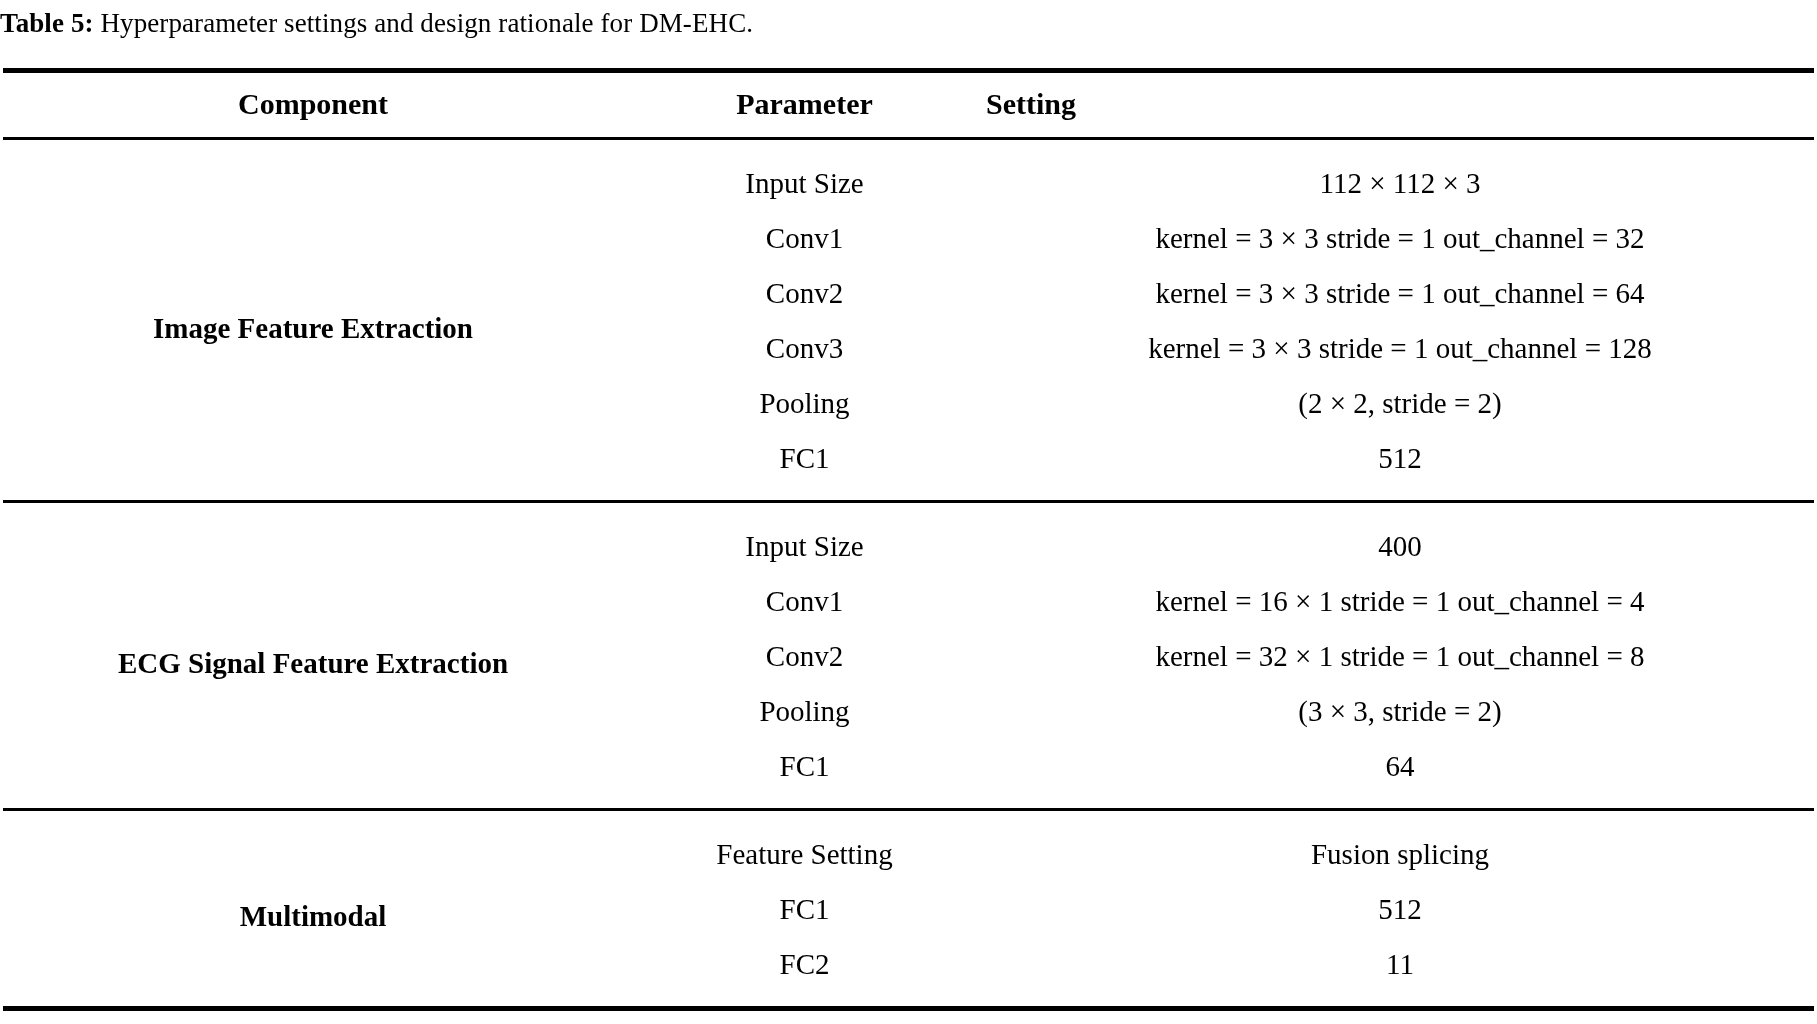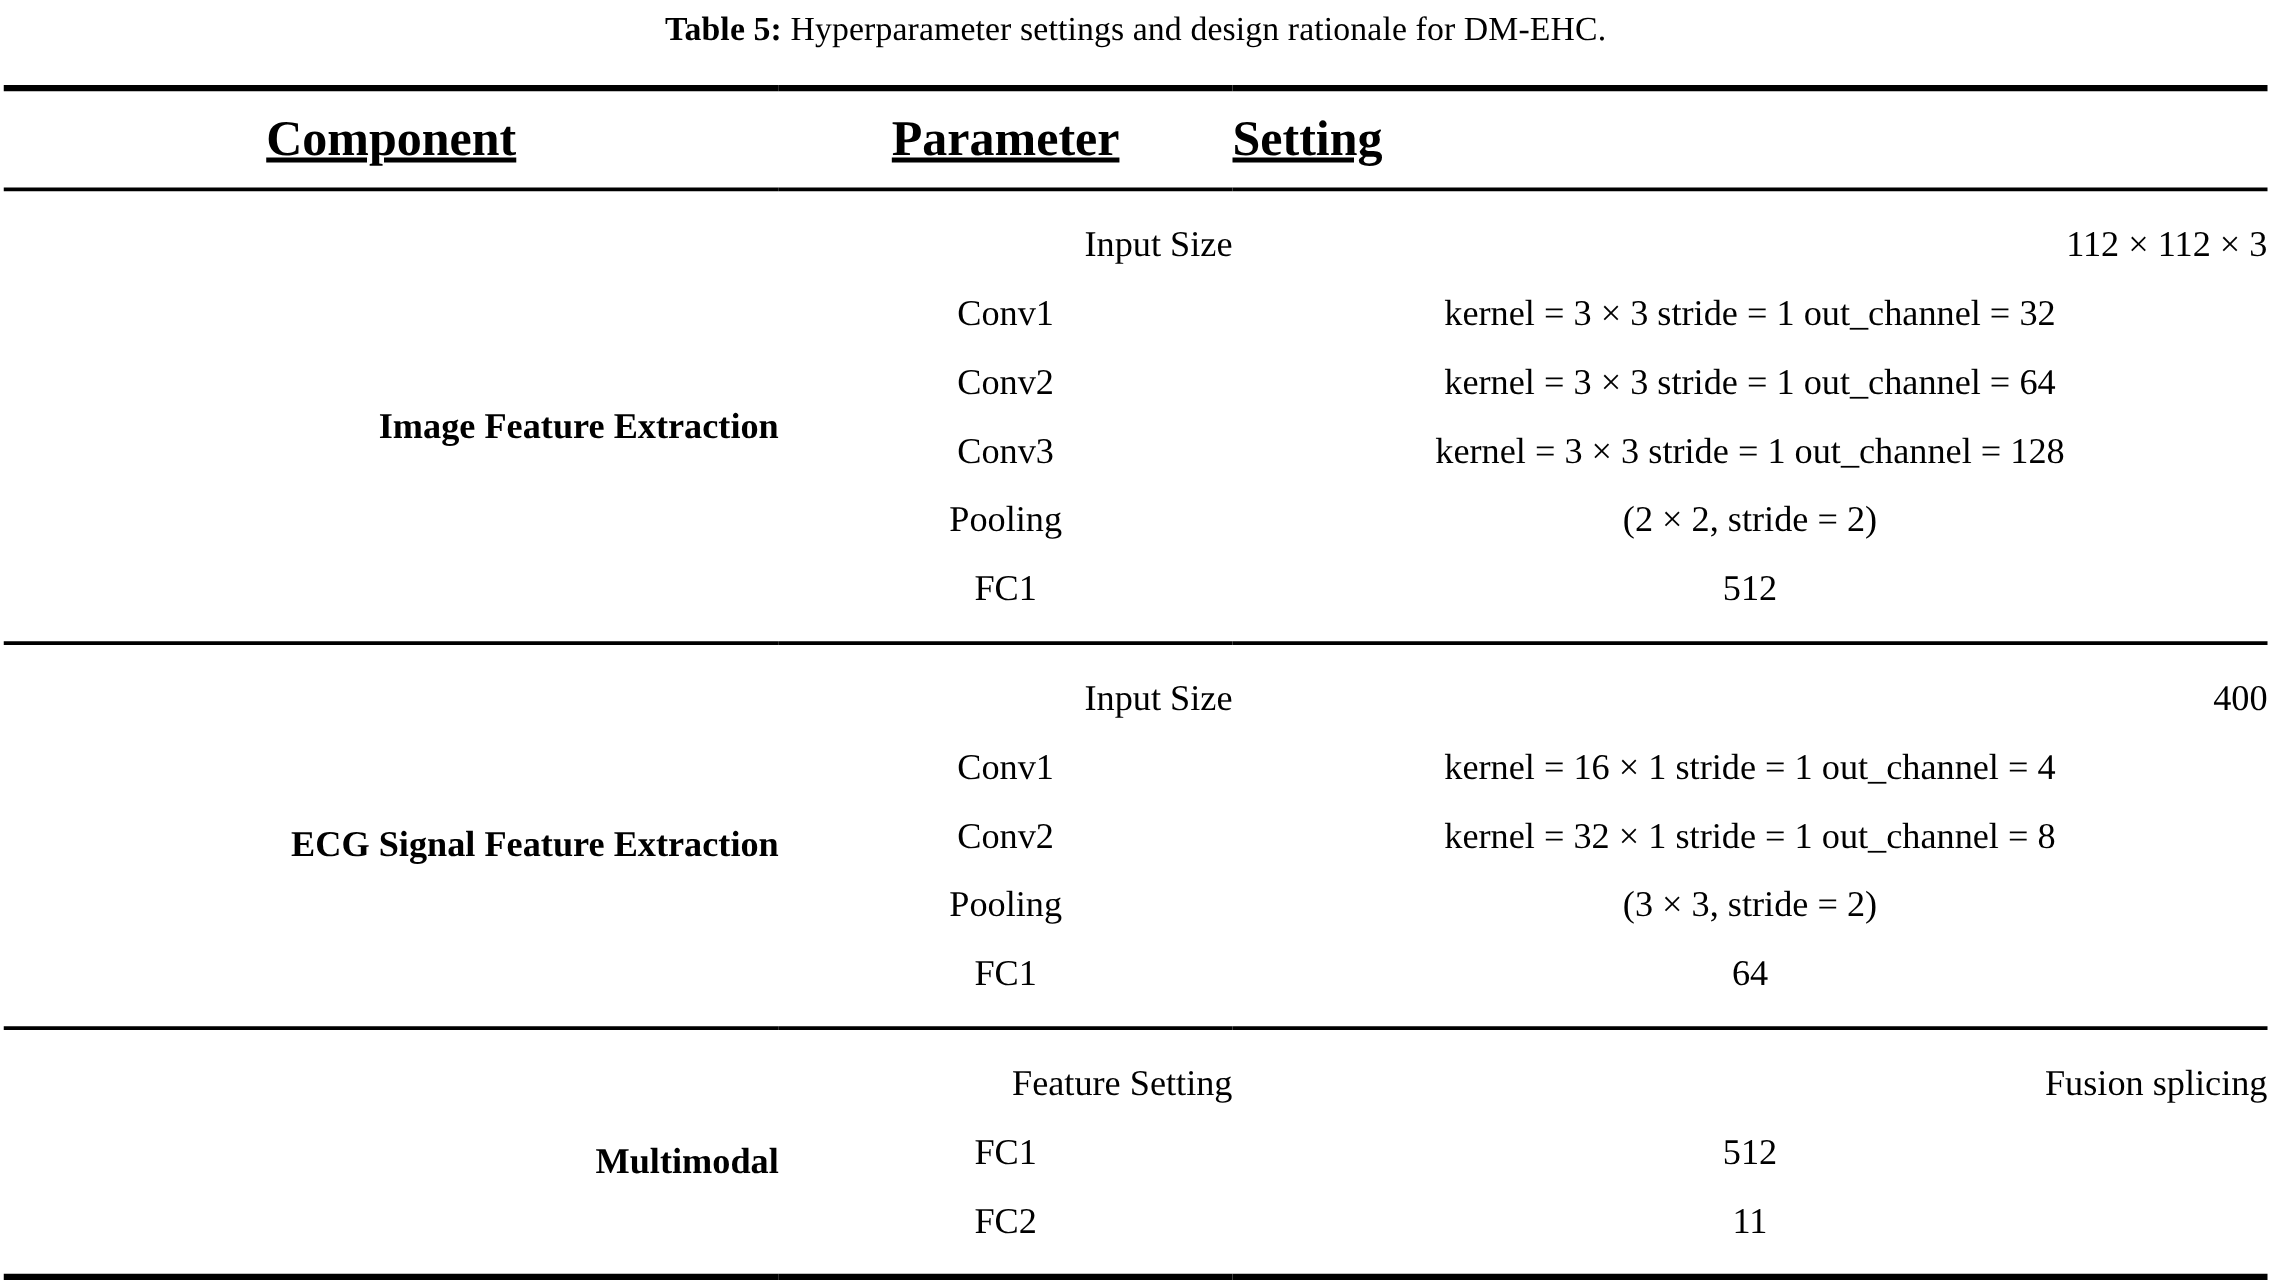--- a/index.html
+++ b/index.html
@@ -21,21 +21,20 @@
     height: 1024px;
     box-sizing: border-box;
   }
 
   
   .caption {
     position: absolute;
     left: 0;
     top: 6px;
     width: 1817px;
-    text-align: center;
     font-size: 27px;
     line-height: 34px;
     letter-spacing: 0.1px;
   }
   .caption .cap-label {
     font-weight: bold;
   }
   .caption .cap-text {
     font-weight: normal;
   }
@@ -68,25 +67,24 @@
   .rule-mid > td {
     border-top: 3px solid #000;
     padding: 0;
     height: 0;
     line-height: 0;
     font-size: 0;
   }
 
   thead th {
     font-weight: bold;
-    font-size: 40px;
+    font-size: 30px;
     text-align: center;
     padding: 14px 0 16px 0;
     vertical-align: middle;
-    text-decoration: underline;
   }
   thead th.th-component { text-align: center; }
   thead th.th-parameter { }
   thead th.th-setting   { text-align: left; }
 
   tbody td {
     text-align: center;
     vertical-align: middle;
     padding: 0;
     height: 55px;
@@ -94,21 +92,21 @@
     white-space: nowrap;
   }
   tbody td.cell-component {
     text-align: center;
     vertical-align: middle;
     font-weight: bold;
   }
   tbody td.cell-param { text-align: center; }
   tbody td.cell-setting { text-align: center; }
 
-  tr.first-of-section td { padding-top: 16px; text-align: right; }
+  tr.first-of-section td { padding-top: 16px; }
   tr.last-of-section  td { padding-bottom: 14px; }
 </style>
 </head>
 <body>
 
 <div class="page">
 
   <div class="caption">
     <span class="cap-label">Table 5:</span>
     <span class="cap-text">Hyperparameter settings and design rationale for DM-EHC.</span>

